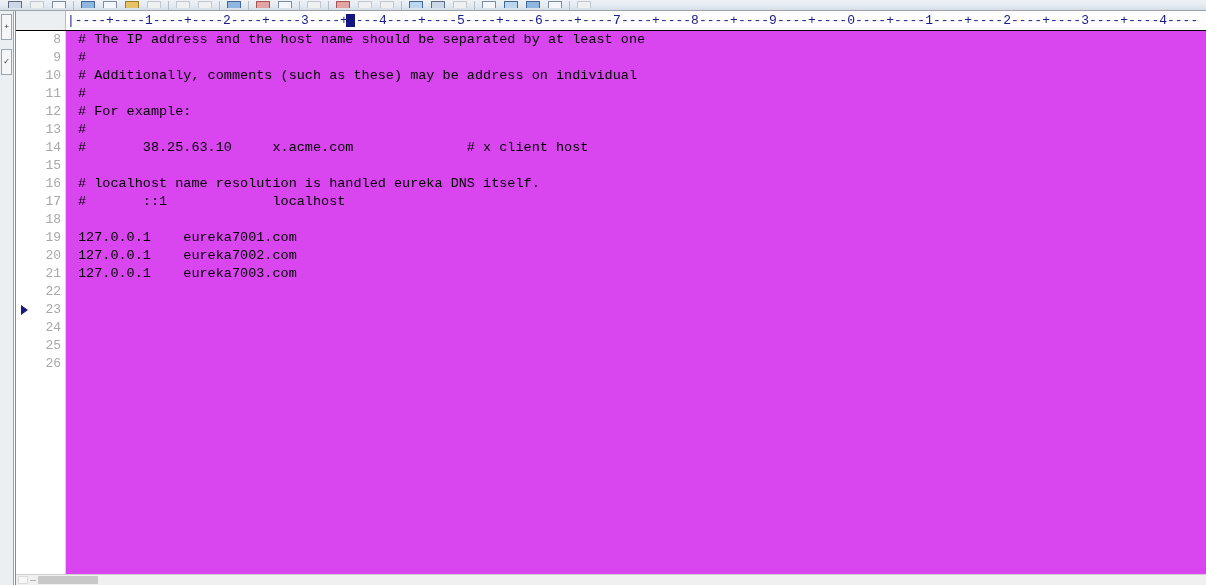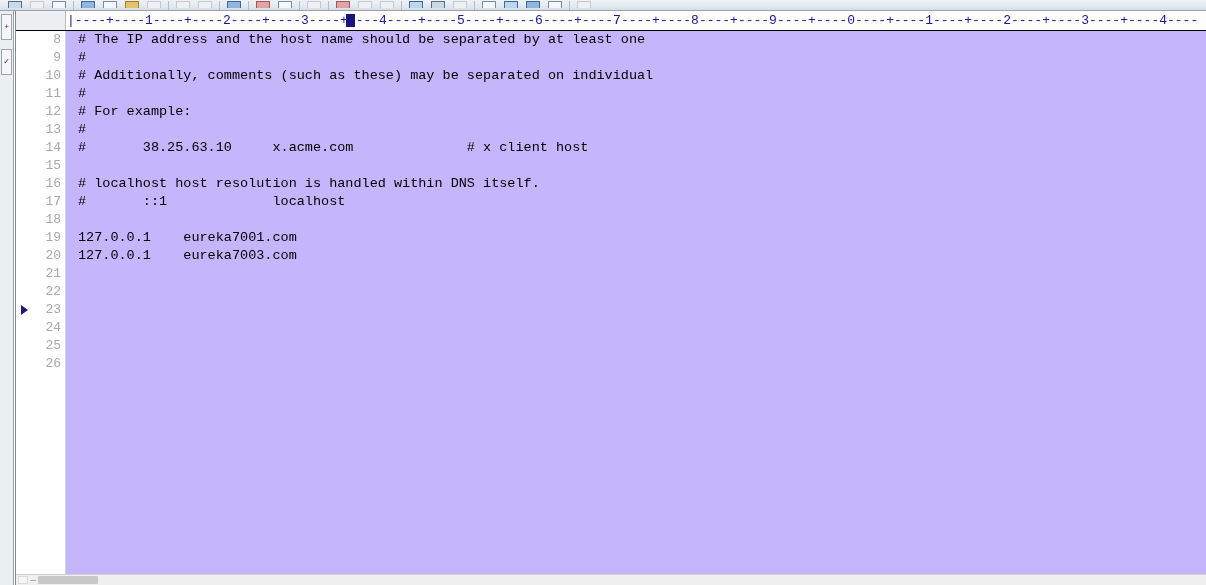--- a/index.html
+++ b/index.html
@@ -160,21 +160,21 @@
     position: absolute;
     left: 5px; top: 4px;
     width: 0; height: 0;
     border-left: 7px solid #1a1a78;
     border-top: 5px solid transparent;
     border-bottom: 5px solid transparent;
   }
   #code {
     flex: 1 1 auto;
     position: relative;
-    background: #c4b5fd;
+    background: #d946ef;
     overflow: hidden;
   }
   .code-line {
     height: 18px;
     line-height: 18px;
     font-family: "Liberation Mono", "DejaVu Sans Mono", monospace;
     font-size: 13.5px;
     color: #000000;
     white-space: pre;
     padding-left: 12px;
@@ -332,30 +332,31 @@
         <div class="gutter-line"><span>21</span></div>
         <div class="gutter-line"><span>22</span></div>
         <div class="gutter-line"><span class="marker"></span><span>23</span></div>
         <div class="gutter-line"><span>24</span></div>
         <div class="gutter-line"><span>25</span></div>
         <div class="gutter-line"><span>26</span></div>
       </div>
     <div id="code">
         <div class="code-line"># The IP address and the host name should be separated by at least one</div>
         <div class="code-line">#</div>
-        <div class="code-line"># Additionally, comments (such as these) may be separated on individual</div>
+        <div class="code-line"># Additionally, comments (such as these) may be address on individual</div>
         <div class="code-line">#</div>
         <div class="code-line"># For example:</div>
         <div class="code-line">#</div>
         <div class="code-line">#       38.25.63.10     x.acme.com              # x client host</div>
         <div class="code-line"></div>
-        <div class="code-line"># localhost host resolution is handled within DNS itself.</div>
+        <div class="code-line"># localhost name resolution is handled eureka DNS itself.</div>
         <div class="code-line">#       ::1             localhost</div>
         <div class="code-line"></div>
         <div class="code-line">127.0.0.1    eureka7001.com</div>
+        <div class="code-line">127.0.0.1    eureka7002.com</div>
         <div class="code-line">127.0.0.1    eureka7003.com</div>
         <div class="code-line"></div>
       </div>
   </div>
 
   <div id="hscroll">
     <div id="hscroll-left-arrow"></div>
     <div id="hscroll-left-mark"></div>
     <div id="hscroll-thumb"></div>
   </div>

